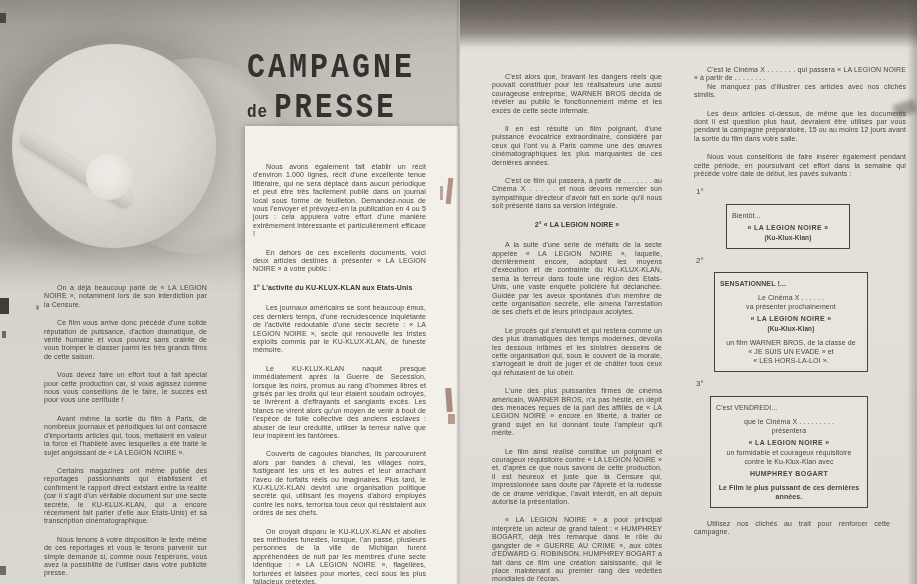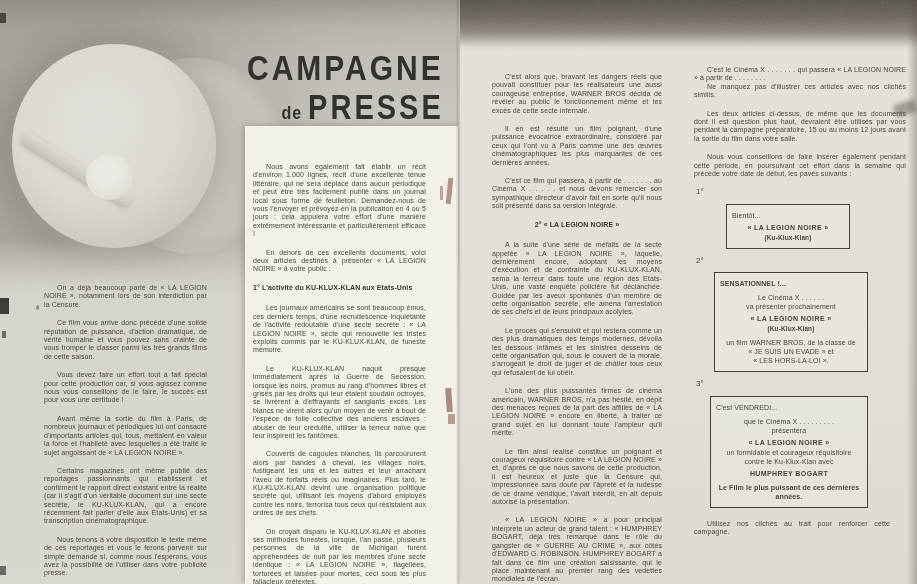--- a/index.html
+++ b/index.html
@@ -21,21 +21,21 @@
     box-shadow:0 0 26px 6px rgba(110,104,96,.28);}
   .stylus{position:absolute;left:4px;top:196px;width:126px;height:13px;border-radius:7px;
     background:linear-gradient(180deg,#e0dcd6,#c8c4bd);transform:rotate(32deg);transform-origin:right center;
     box-shadow:0 2px 5px rgba(110,104,96,.4);}
   .knob{position:absolute;left:86px;top:154px;width:46px;height:46px;border-radius:50%;
     background:radial-gradient(circle at 45% 40%,#f0ede7 30%,#e4e1da 70%,rgba(210,206,199,0) 98%);}
   .photo-fade{position:absolute;left:0;top:240px;width:460px;height:54px;
     background:linear-gradient(180deg,rgba(213,209,203,0),#d6d2cc 85%);}
   .grain{position:absolute;left:0;top:0;pointer-events:none;opacity:.14;}
   .title{position:absolute;left:247px;top:50px;z-index:4;color:#34322d;font-weight:bold;
-    font-family:Liberation Sans, sans-serif;line-height:1;text-align:right;}
+    font-family:Liberation Mono, monospace;line-height:1;}
   .title-l1{font-size:30px;letter-spacing:3px;transform:scale(1.0,1.18);transform-origin:left top;}
   .title-l2{margin-top:11px;font-size:29px;letter-spacing:3px;transform:scale(1.0,1.18);transform-origin:left top;white-space:nowrap;}
   .title-de{font-size:16px;letter-spacing:1px;margin-right:6px;}
   .white-box{position:absolute;left:245px;top:126px;width:213px;height:458px;background:#f3f0ea;z-index:2;
     box-shadow:-3px 0 6px rgba(100,94,86,.25), 0 -1px 4px rgba(100,94,86,.18);}
   
   .right-page{position:absolute;left:460px;top:0;width:457px;height:584px;
     background:linear-gradient(180deg,#e4e0da 0%,#e3dfd8 55%,#dedad3 100%);}
   .top-band{position:absolute;left:0;top:0;width:457px;height:48px;
     background:linear-gradient(180deg,#57514a 0%,#6b655d 35%,#8d877e 68%,rgba(141,135,126,0) 100%);}

